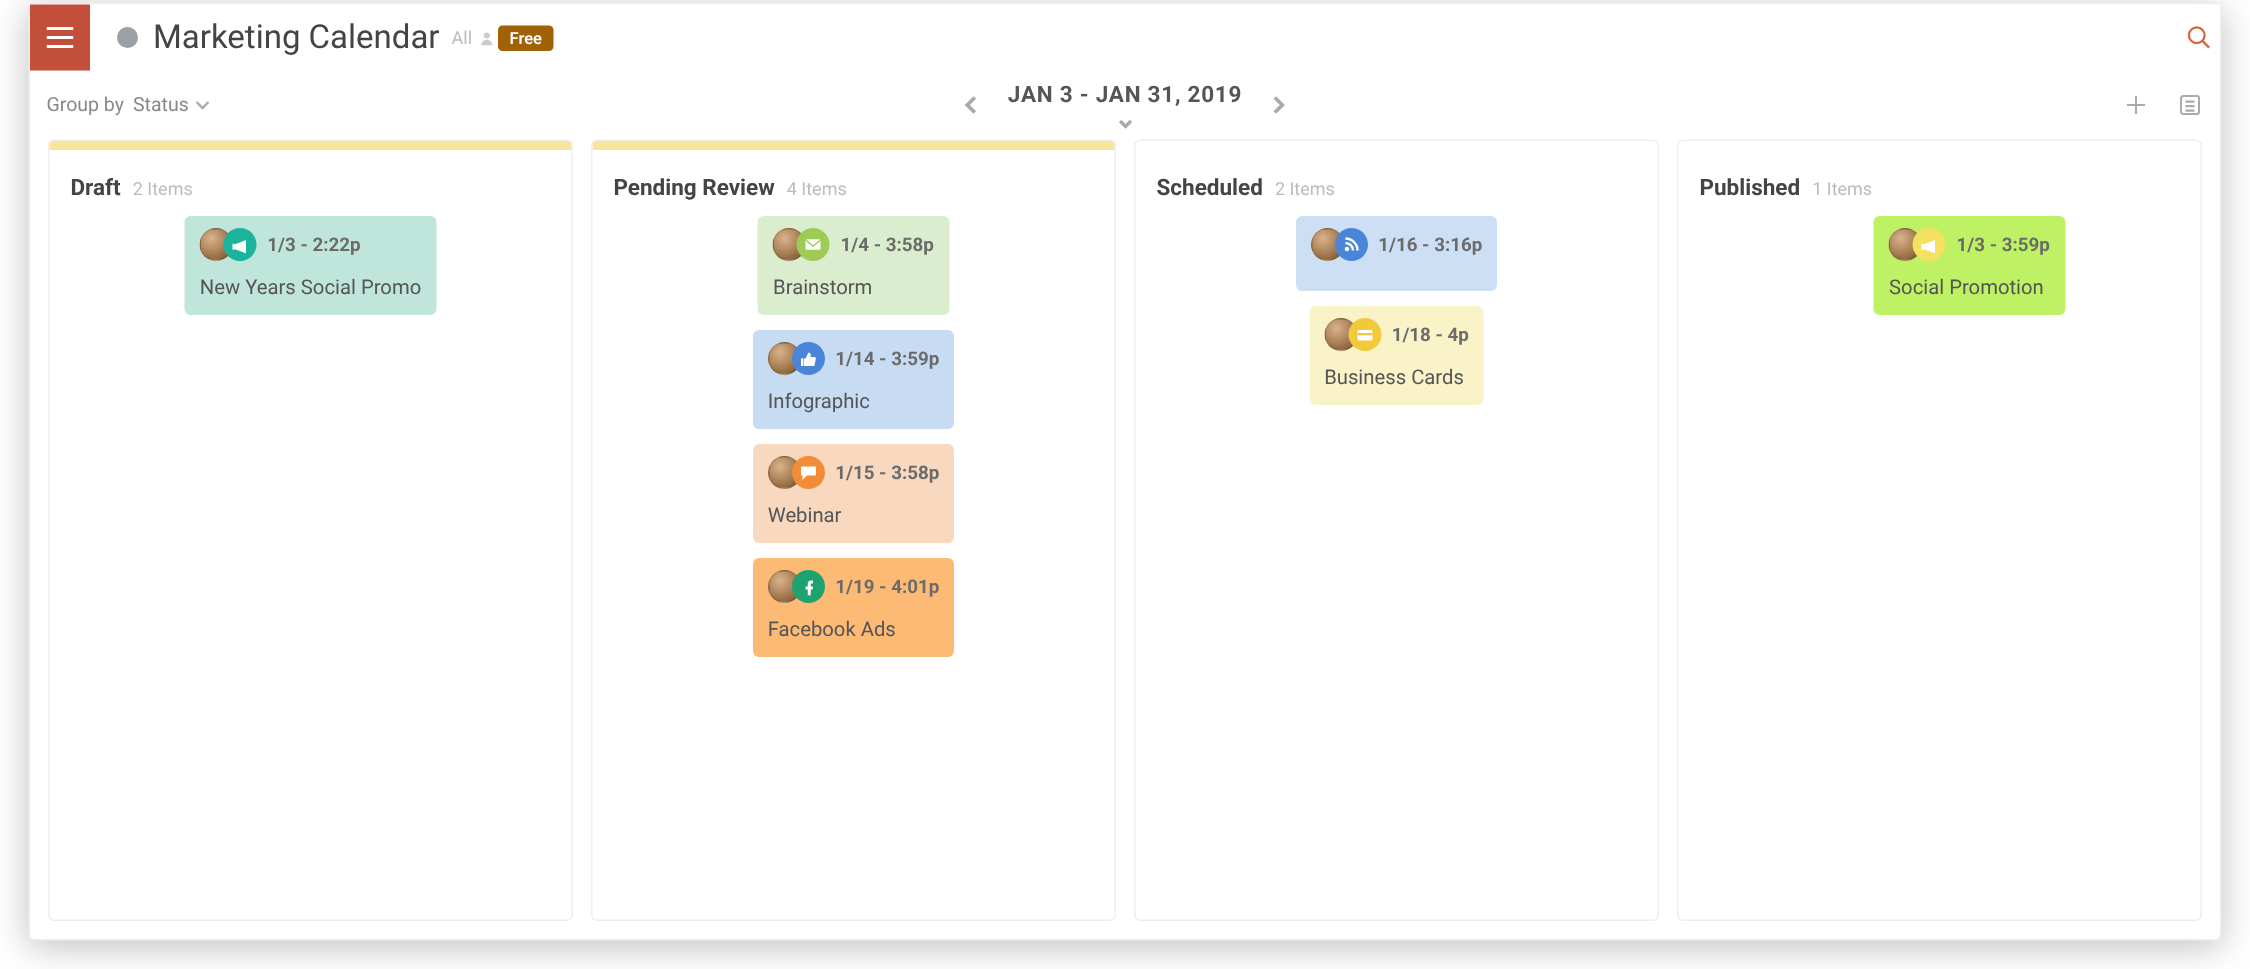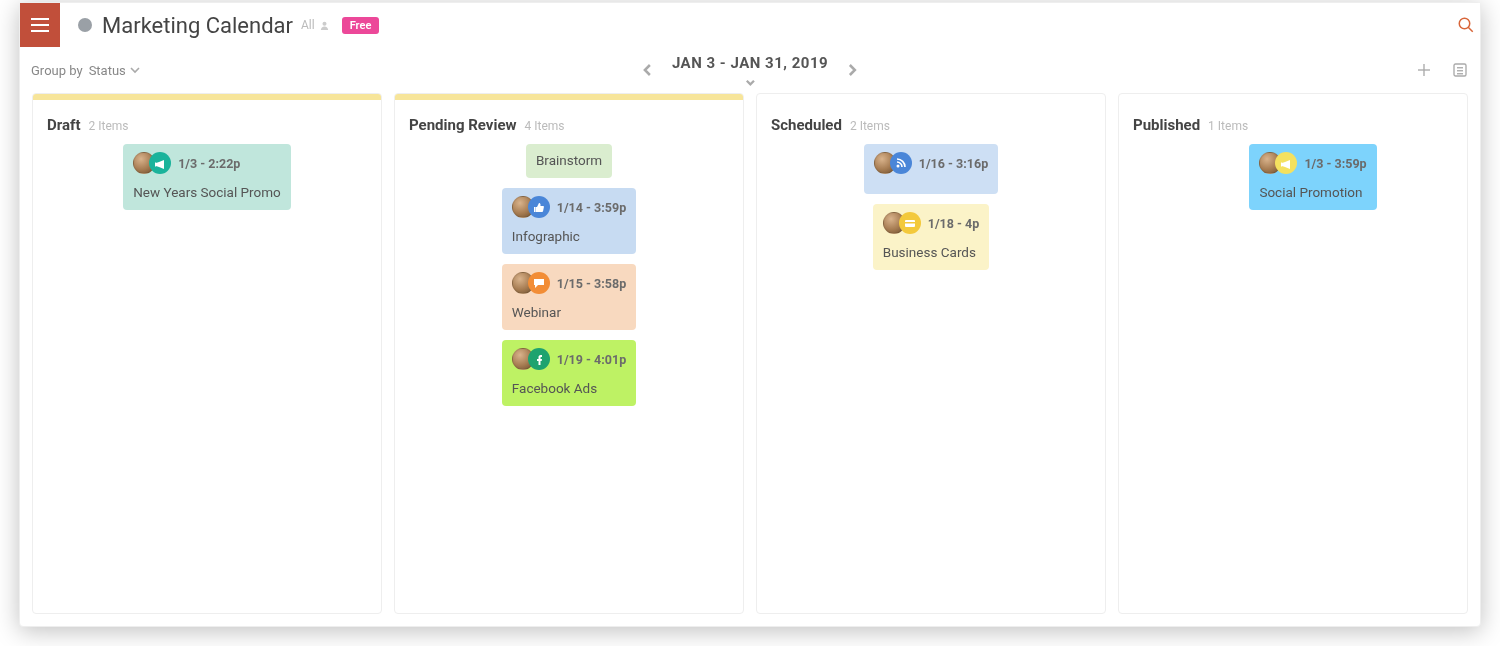--- a/index.html
+++ b/index.html
@@ -7,21 +7,21 @@
 
   .app-shell { width: 1462px; height: 625px; margin: 0 auto; background: #fff; border: 1px solid #eee; border-radius: 4px; box-shadow: 0 4px 24px rgba(0,0,0,0.25); position: relative; margin-top: 2px;}
 
   
   .topbar { height: 44px; display: flex; align-items: center; background: #fff; }
   .menu-btn { width: 40px; height: 44px; background: #c14f3a; display: flex; align-items: center; justify-content: center; cursor: pointer; }
   .menu-btn svg { width: 18px; height: 14px; }
   .title-dot { width: 14px; height: 14px; border-radius: 50%; background: #9aa0a6; margin-left: 18px; flex-shrink:0; }
   .page-title { font-size: 22px; color: #444; margin-left: 10px; font-weight: 400; }
   .title-meta { font-size: 12px; color: #bbb; margin-left: 8px; display:flex; align-items:center; gap:4px;}
-  .free-badge { font-size: 11px; background: #ec4899; color: #fff; padding: 2px 8px; border-radius: 3px; margin-left: 12px; font-weight: 600; }
+  .free-badge { font-size: 11px; background: #a16207; color: #fff; padding: 2px 8px; border-radius: 3px; margin-left: 2px; font-weight: 600; }
   .topbar-spacer { flex: 1; }
   .search-btn { width: 28px; height: 28px; display:flex; align-items:center; justify-content:center; cursor:pointer; }
   .search-btn svg { width: 18px; height: 18px; stroke: #d8663a; stroke-width: 2; fill: none; }
 
   
   .subbar { height: 46px; display: flex; align-items: center; padding: 0 11px; position: relative; }
   .groupby-label { font-size: 13px; color: #888; }
   .groupby-value { font-size: 13px; color: #888; margin-left: 6px; display:flex; align-items:center; gap:4px; cursor:pointer; }
   .groupby-value svg { width: 10px; height: 10px; }
   .daterange { position: absolute; left: 50%; transform: translateX(-50%); display: flex; align-items: center; gap: 14px; }
@@ -50,24 +50,24 @@
   .type-icon svg { width: 12px; height: 12px; fill: #fff; }
   .card-time { font-size: 12.5px; font-weight: 700; color: #6b6b6b; margin-left: 7px; }
   .card-title { font-size: 13.5px; color: #555; font-weight: 400; }
 
   
   .bg-teal   { background: #c0e6dc; }
   .bg-green  { background: #d6eccd; }
   .bg-lgreen { background: #daedcf; }
   .bg-blue   { background: #c7dbf2; }
   .bg-orange { background: #f8d9bf; }
-  .bg-mint   { background: #bef264; }
+  .bg-mint   { background: #fdba74; }
   .bg-lblue  { background: #cddff4; }
   .bg-yellow { background: #fbf3c8; }
-  .bg-paleyellow { background: #7dd3fc; margin-left: 40px; }
+  .bg-paleyellow { background: #bef264; margin-left: 40px; }
 
   
   .chip-teal   { background: #1bb39b; }
   .chip-green  { background: #7cbf4b; }
   .chip-lime   { background: #9ecb56; }
   .chip-blue   { background: #4a86d8; }
   .chip-orange { background: #f28d36; }
   .chip-fb     { background: #1da36f; }
   .chip-rss    { background: #4a86d8; }
   .chip-yellow { background: #f3c93c; }
@@ -174,20 +174,31 @@
         </div>
       </div>
       <div class="column">
         <div class="col-accent yellow"></div>
         <div class="col-header">
           <span class="col-title">Pending Review</span>
           <span class="col-count">4 Items</span>
         </div>
         <div class="card-list">
           <div class="card bg-lgreen">
+      <div class="card-meta">
+        <div class="avatar-icon">
+          <div class="avatar"></div>
+          <div class="type-icon chip-lime" style="color:#9ecb56">
+            <svg viewBox="0 0 12 12">
+                    <use href="#i-mail"></use>
+                  </svg>
+          </div>
+        </div>
+        <span class="card-time">1/4 - 3:58p</span>
+      </div>
       <div class="card-title">Brainstorm</div>
           </div>
           <div class="card bg-blue">
       <div class="card-meta">
         <div class="avatar-icon">
           <div class="avatar"></div>
           <div class="type-icon chip-blue" style="color:#555">
             <svg viewBox="0 0 12 12">
                     <use href="#i-thumb"></use>
                   </svg>

